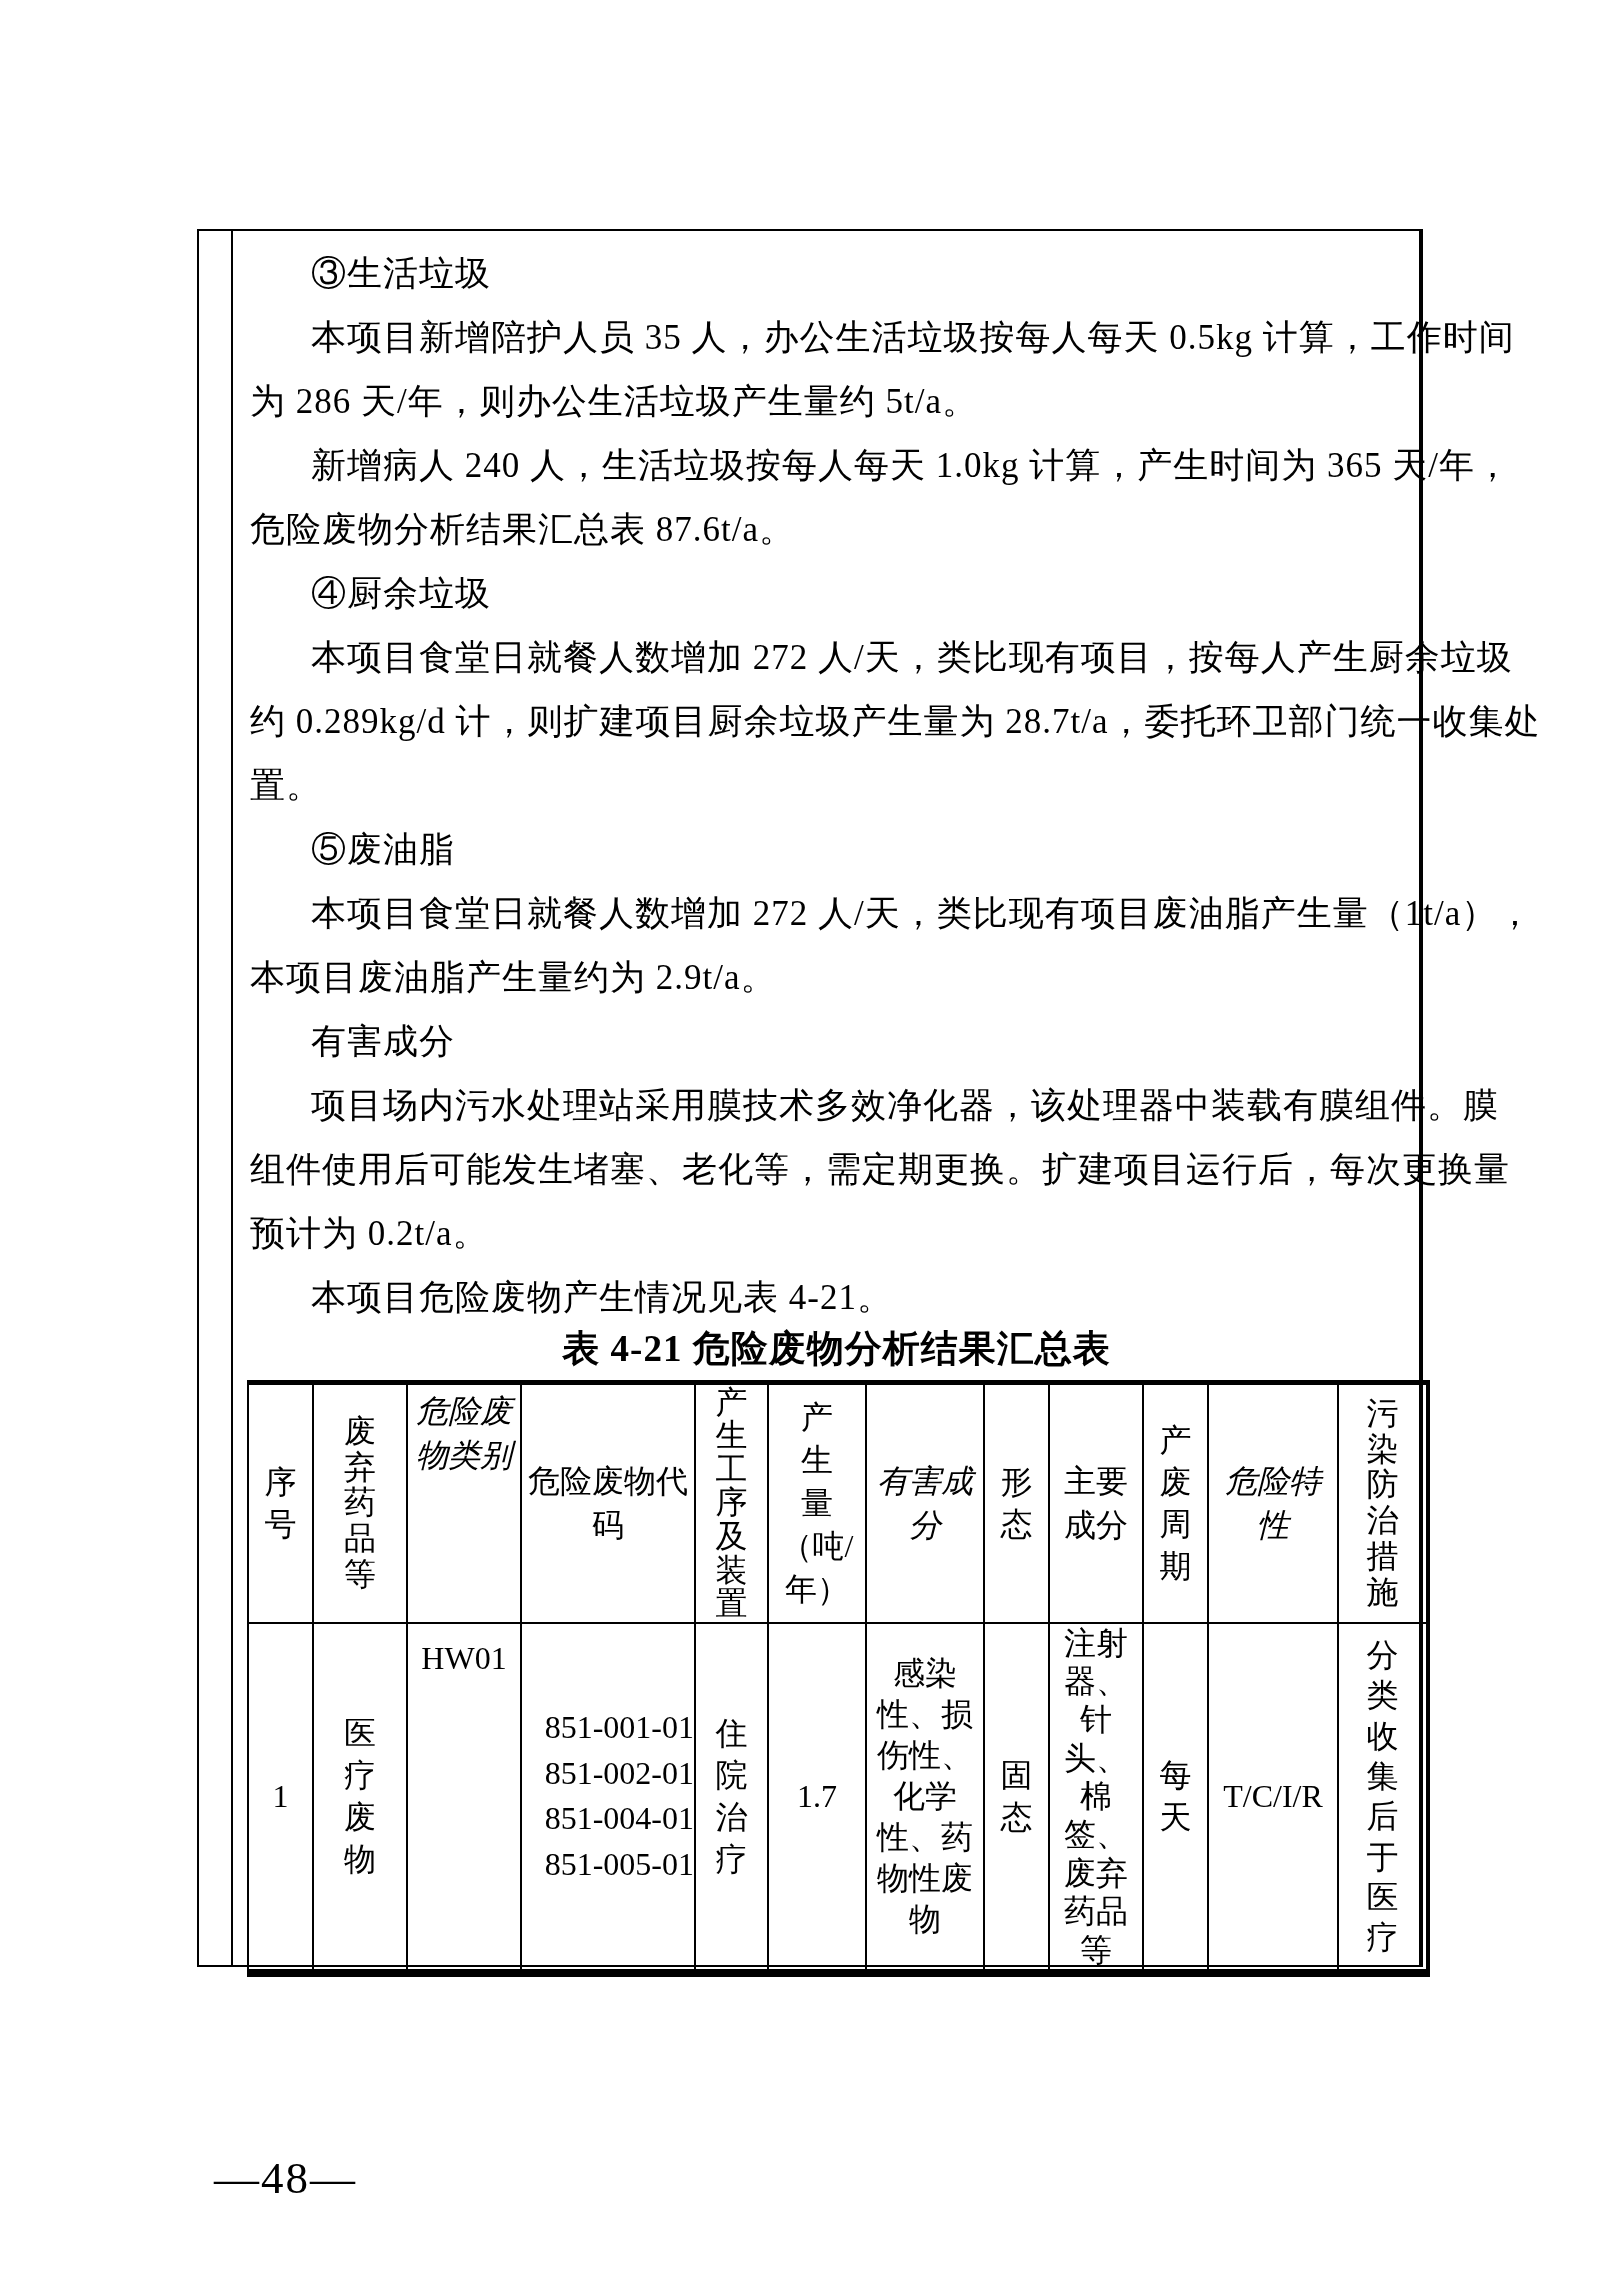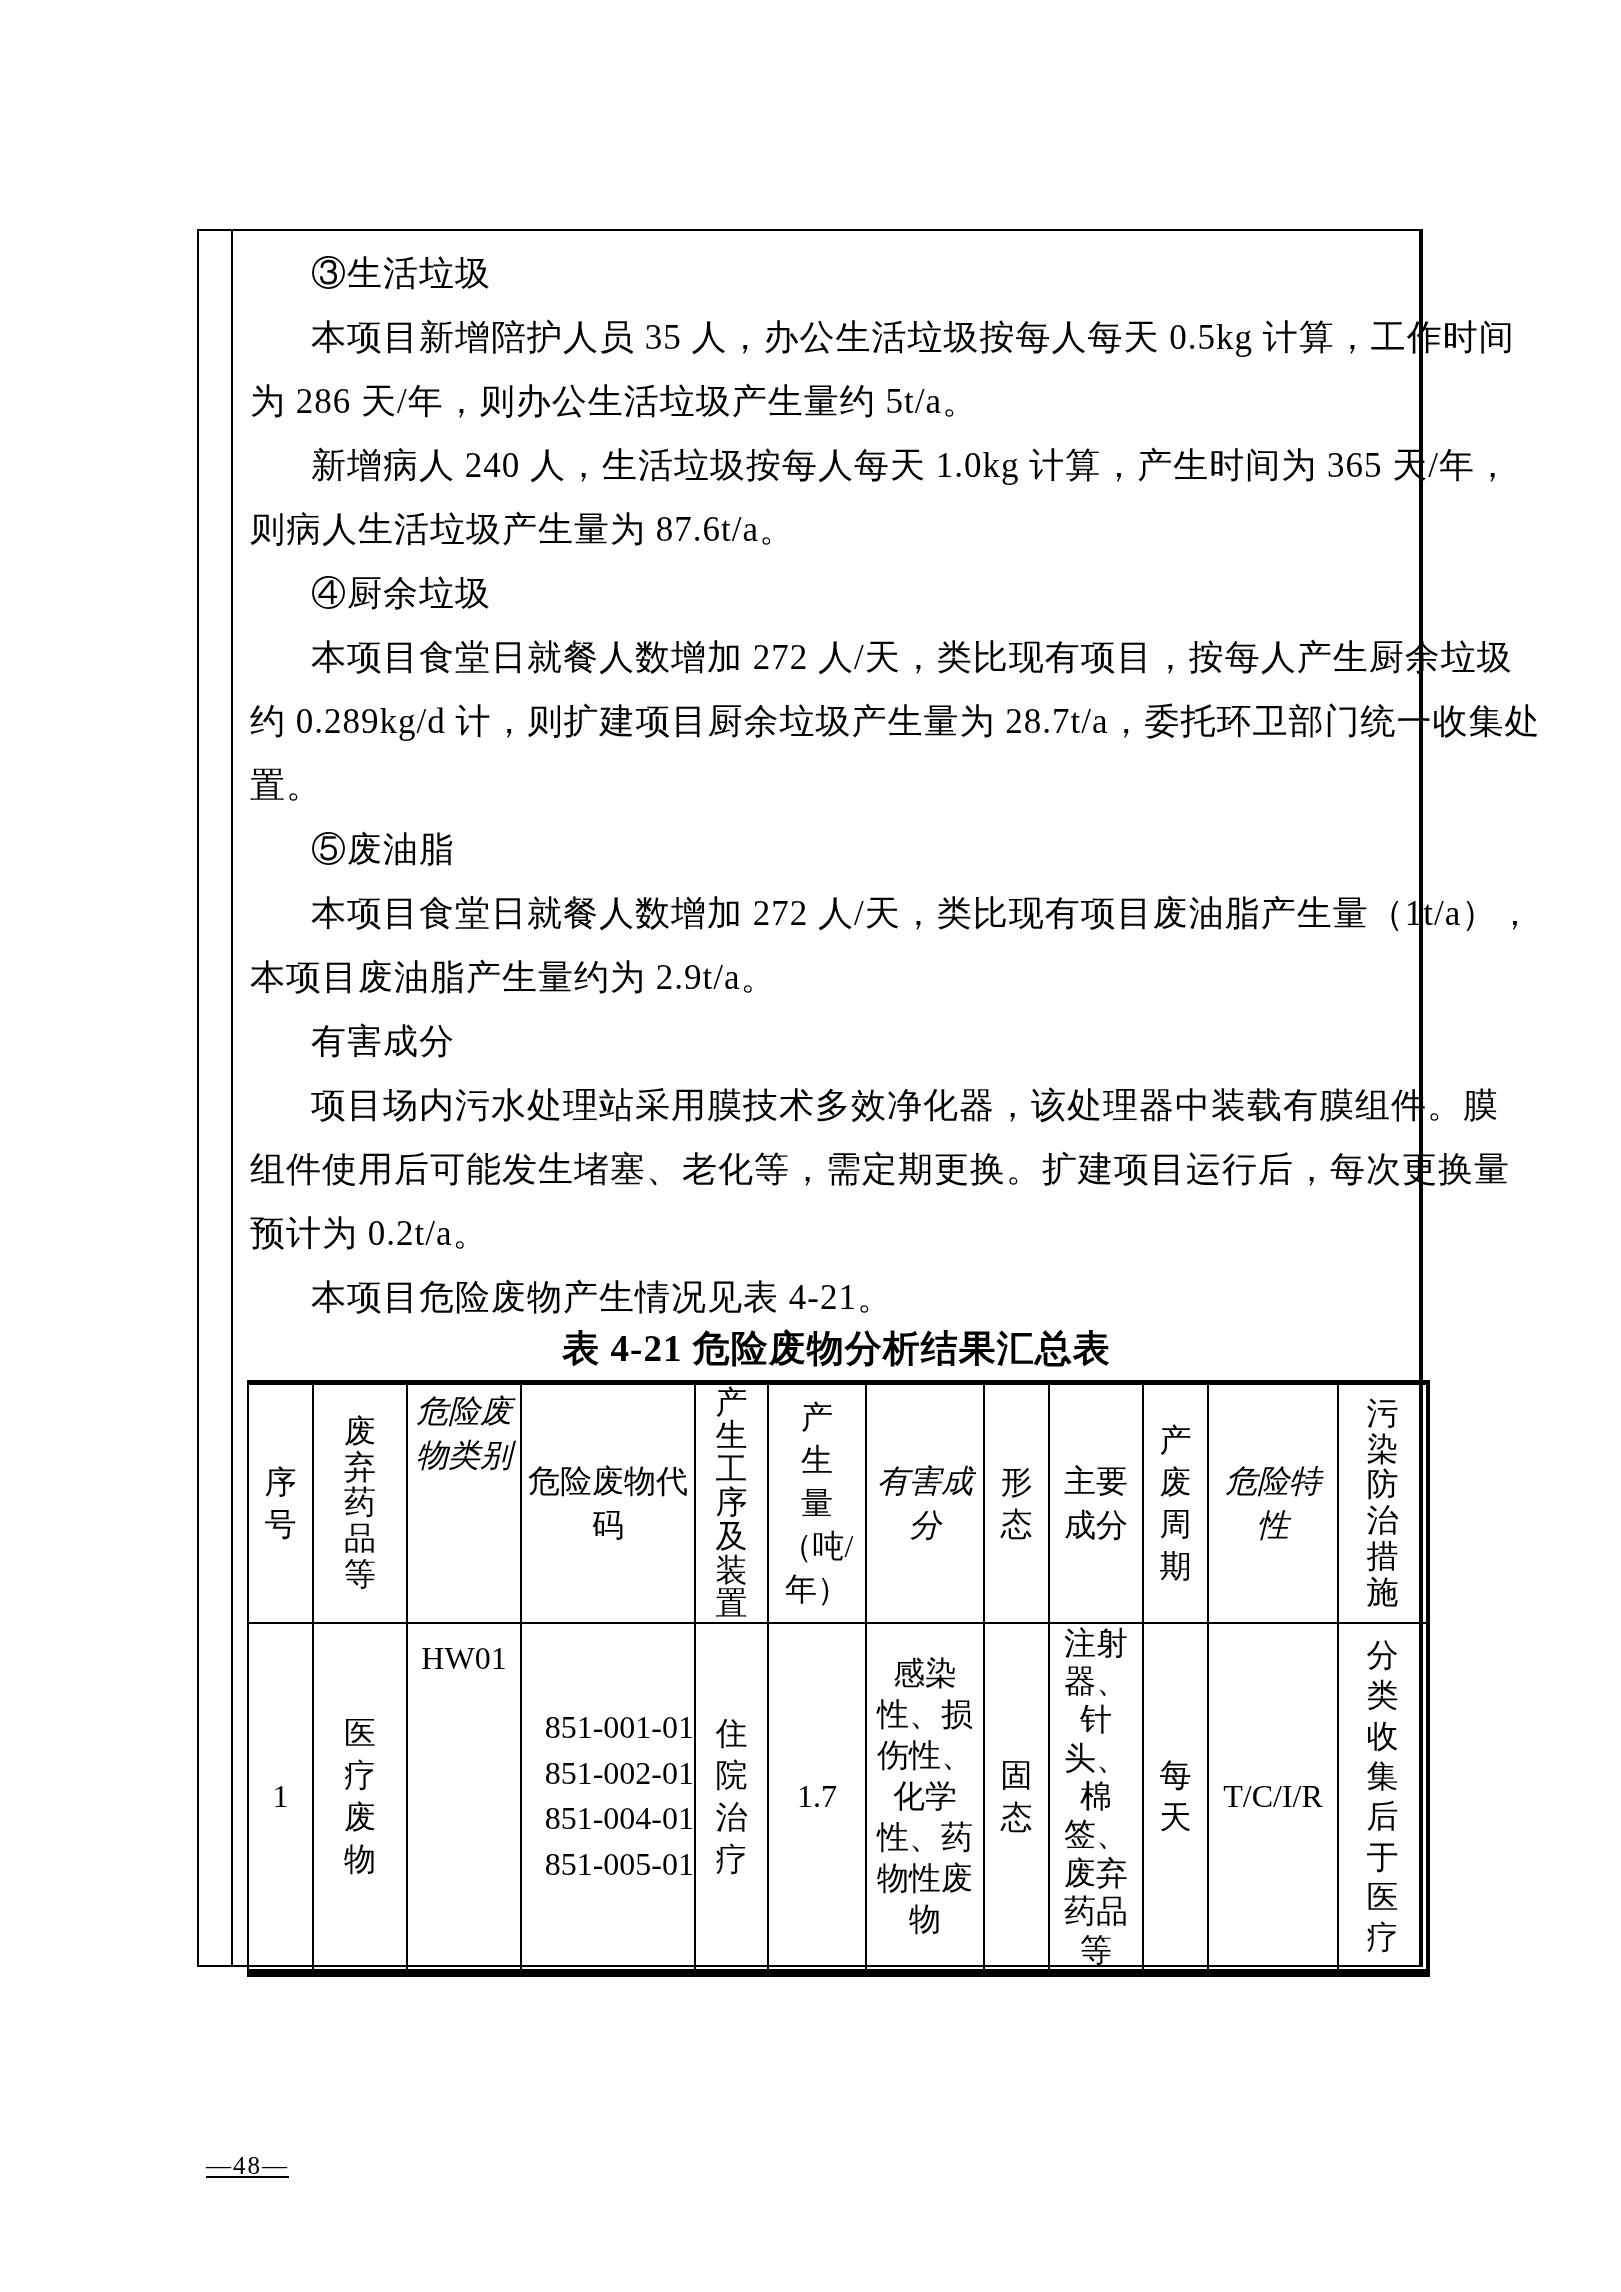--- a/index.html
+++ b/index.html
@@ -64,38 +64,38 @@
   .wrap3{width:3.15em;margin:0 auto;word-break:break-all;line-height:1.38;text-align:center;font-style:italic;}
   .wrap5{width:5.25em;margin:0 auto;word-break:break-all;line-height:1.38;text-align:center;}
   .wrap2{width:2.15em;margin:0 auto;word-break:break-all;line-height:1.38;text-align:center;}
   .wrap33{width:3.35em;margin:0 auto;word-break:break-all;line-height:1.28;text-align:center;}
   .wrap23{width:2.3em;margin:0 auto;word-break:break-all;line-height:1.2;text-align:center;}
   .topcell{vertical-align:top !important;}
   .topcell .padtop{padding-top:3.9px;}
   .stack6 div{line-height:43px;white-space:nowrap;text-align:center;}
   .codes div{line-height:1.42;white-space:nowrap;text-align:right;}
   .pagenum{
-    position:absolute;left:206px;top:2152px;
-    font-size:25px;letter-spacing:2px;white-space:nowrap;text-decoration:underline;
+    position:absolute;left:214px;top:2152px;
+    font-size:45px;letter-spacing:2px;white-space:nowrap;
   }
 </style>
 </head>
 <body>
 
 <div class="page">
 
   <div class="frame"></div>
   <div class="inner-vline"></div>
 
   <div class="bodytext">
     <div class="bline ind">③生活垃圾</div>
     <div class="bline ind">本项目新增陪护人员 35 人，办公生活垃圾按每人每天 0.5kg 计算，工作时间</div>
     <div class="bline">为 286 天/年，则办公生活垃圾产生量约 5t/a。</div>
     <div class="bline ind">新增病人 240 人，生活垃圾按每人每天 1.0kg 计算，产生时间为 365 天/年，</div>
-    <div class="bline">则病人生活垃圾产生量为 87.6t/a。</div>
+    <div class="bline">危险废物分析结果汇总表 87.6t/a。</div>
     <div class="bline ind">④厨余垃圾</div>
     <div class="bline ind">本项目食堂日就餐人数增加 272 人/天，类比现有项目，按每人产生厨余垃圾</div>
     <div class="bline">约 0.289kg/d 计，则扩建项目厨余垃圾产生量为 28.7t/a，委托环卫部门统一收集处</div>
     <div class="bline">置。</div>
     <div class="bline ind">⑤废油脂</div>
     <div class="bline ind">本项目食堂日就餐人数增加 272 人/天，类比现有项目废油脂产生量（1t/a），</div>
     <div class="bline">本项目废油脂产生量约为 2.9t/a。</div>
     <div class="bline ind">有害成分</div>
     <div class="bline ind">项目场内污水处理站采用膜技术多效净化器，该处理器中装载有膜组件。膜</div>
     <div class="bline">组件使用后可能发生堵塞、老化等，需定期更换。扩建项目运行后，每次更换量</div>

